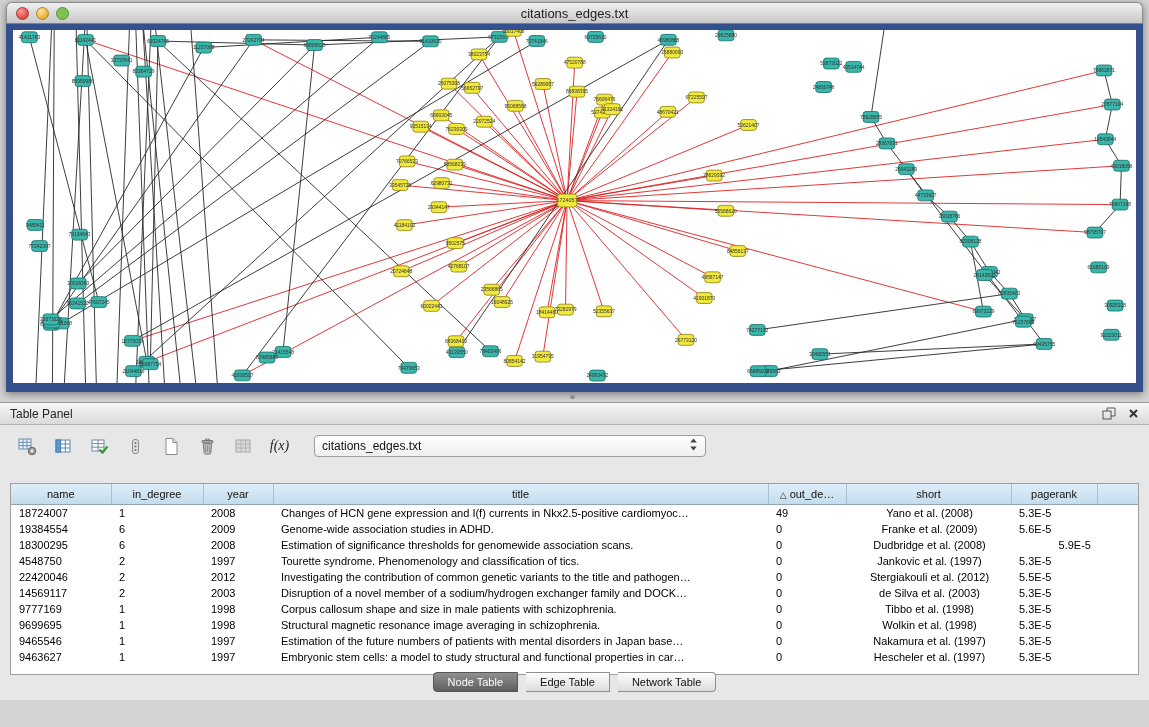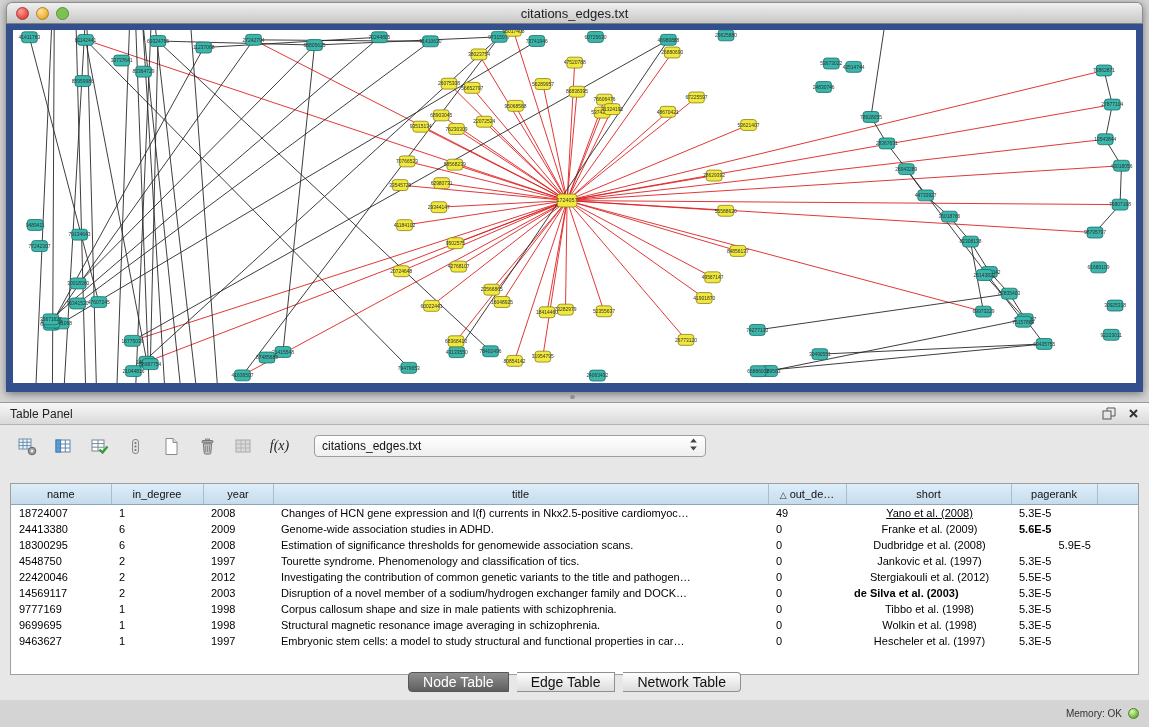--- a/index.html
+++ b/index.html
@@ -43,21 +43,21 @@
     border:1px solid #9f9f9f;overflow:hidden;box-sizing:border-box;}
   table{border-collapse:collapse;table-layout:fixed;width:100%;font-size:11px;}
   thead th{height:20px;background:linear-gradient(#ddeefa,#c5dbec);border-right:1px solid #a6bfd1;
     border-bottom:1px solid #8fa6b6;font-weight:normal;color:#111;text-align:center;
     white-space:nowrap;overflow:hidden;padding:0 3px;box-sizing:border-box;}
   thead th:last-child{border-right:none;}
   .sort-tri{font-size:9px;margin-right:3px;color:#333;}
   tbody td{height:16px;line-height:16px;padding:0 6px 0 8px;white-space:nowrap;overflow:hidden;color:#000;box-sizing:border-box;}
 
   .tabs{position:absolute;left:0;bottom:8px;width:100%;display:flex;justify-content:center;}
-  .tab{height:20px;line-height:18px;padding:0 14px;font-size:14px;border:1px solid #8f8f8f;
+  .tab{height:20px;line-height:18px;padding:0 14px;font-size:11px;border:1px solid #8f8f8f;
     background:linear-gradient(#fdfdfd,#dcdcdc);color:#111;cursor:default;font-family:"Liberation Sans",sans-serif;}
   .tab + .tab{border-left:none;margin-left:8px;}
   .tab:first-child{border-radius:4px 0 0 4px;}
   .tab:last-child{border-radius:0 4px 4px 0;}
   .tab.active{background:linear-gradient(#909090,#5e5e5e);color:#fff;border-color:#565656;}
 
   .statusbar{position:absolute;left:0;bottom:0;width:1149px;height:27px;display:flex;align-items:center;
     justify-content:flex-end;padding-right:10px;box-sizing:border-box;gap:6px;font-size:10px;color:#333;}
   .mem-dot{width:11px;height:11px;border-radius:50%;border:1px solid #567d3a;box-sizing:border-box;
     background:radial-gradient(circle at 35% 30%,#defcb0,#7ac143 60%,#4f8f2a);}
@@ -752,32 +752,32 @@
               <th></th>
             </tr>
           </thead>
         <tbody id="tbody">
             <tr>
               <td style="text-align: left;">18724007</td>
               <td style="text-align: left;">1</td>
               <td style="text-align: left;">2008</td>
               <td style="text-align: left;">Changes of HCN gene expression and I(f) currents in Nkx2.5-positive cardiomyoc…</td>
               <td style="text-align: left;">49</td>
-              <td style="text-align: center; text-decoration: underline;">Yano et al. (2008)</td>
+              <td style="text-align: center;">Yano et al. (2008)</td>
               <td style="text-align: left;">5.3E-5</td>
               <td></td>
             </tr>
             <tr>
-              <td style="text-align: left;">24413380</td>
+              <td style="text-align: left;">19384554</td>
               <td style="text-align: left;">6</td>
               <td style="text-align: left;">2009</td>
               <td style="text-align: left;">Genome-wide association studies in ADHD.</td>
               <td style="text-align: left;">0</td>
               <td style="text-align: center;">Franke et al. (2009)</td>
-              <td style="text-align: left; font-weight: bold;">5.6E-5</td>
+              <td style="text-align: left;">5.6E-5</td>
               <td></td>
             </tr>
             <tr>
               <td style="text-align: left;">18300295</td>
               <td style="text-align: left;">6</td>
               <td style="text-align: left;">2008</td>
               <td style="text-align: left;">Estimation of significance thresholds for genomewide association scans.</td>
               <td style="text-align: left;">0</td>
               <td style="text-align: center;">Dudbridge et al. (2008)</td>
               <td style="text-align: right;">5.9E-5</td>
@@ -802,21 +802,21 @@
               <td style="text-align: center;">Stergiakouli et al. (2012)</td>
               <td style="text-align: left;">5.5E-5</td>
               <td></td>
             </tr>
             <tr>
               <td style="text-align: left;">14569117</td>
               <td style="text-align: left;">2</td>
               <td style="text-align: left;">2003</td>
               <td style="text-align: left;">Disruption of a novel member of a sodium/hydrogen exchanger family and DOCK…</td>
               <td style="text-align: left;">0</td>
-              <td style="text-align: left; font-weight: bold;">de Silva et al. (2003)</td>
+              <td style="text-align: center;">de Silva et al. (2003)</td>
               <td style="text-align: left;">5.3E-5</td>
               <td></td>
             </tr>
             <tr>
               <td style="text-align: left;">9777169</td>
               <td style="text-align: left;">1</td>
               <td style="text-align: left;">1998</td>
               <td style="text-align: left;">Corpus callosum shape and size in male patients with schizophrenia.</td>
               <td style="text-align: left;">0</td>
               <td style="text-align: center;">Tibbo et al. (1998)</td>
@@ -827,37 +827,43 @@
               <td style="text-align: left;">9699695</td>
               <td style="text-align: left;">1</td>
               <td style="text-align: left;">1998</td>
               <td style="text-align: left;">Structural magnetic resonance image averaging in schizophrenia.</td>
               <td style="text-align: left;">0</td>
               <td style="text-align: center;">Wolkin et al. (1998)</td>
               <td style="text-align: left;">5.3E-5</td>
               <td></td>
             </tr>
             <tr>
+              <td style="text-align: left;">9465546</td>
+              <td style="text-align: left;">1</td>
+              <td style="text-align: left;">1997</td>
+              <td style="text-align: left;">Estimation of the future numbers of patients with mental disorders in Japan base…</td>
+              <td style="text-align: left;">0</td>
+              <td style="text-align: center;">Nakamura et al. (1997)</td>
+              <td style="text-align: left;">5.3E-5</td>
+              <td></td>
+            </tr>
+            <tr>
               <td style="text-align: left;">9463627</td>
               <td style="text-align: left;">1</td>
               <td style="text-align: left;">1997</td>
               <td style="text-align: left;">Embryonic stem cells: a model to study structural and functional properties in car…</td>
               <td style="text-align: left;">0</td>
               <td style="text-align: center;">Hescheler et al. (1997)</td>
               <td style="text-align: left;">5.3E-5</td>
               <td></td>
             </tr>
           </tbody>
       </table>
     </div>
 
     <div class="tabs" id="tabs">
         <button class="tab active">Node Table</button>
         <button class="tab">Edge Table</button>
         <button class="tab">Network Table</button>
       </div>
   </div>
 
-  <div class="statusbar">
-    <span>Memory: OK</span>
-    <span class="mem-dot"></span>
-  </div>
 </div>
 
 </body></html>

